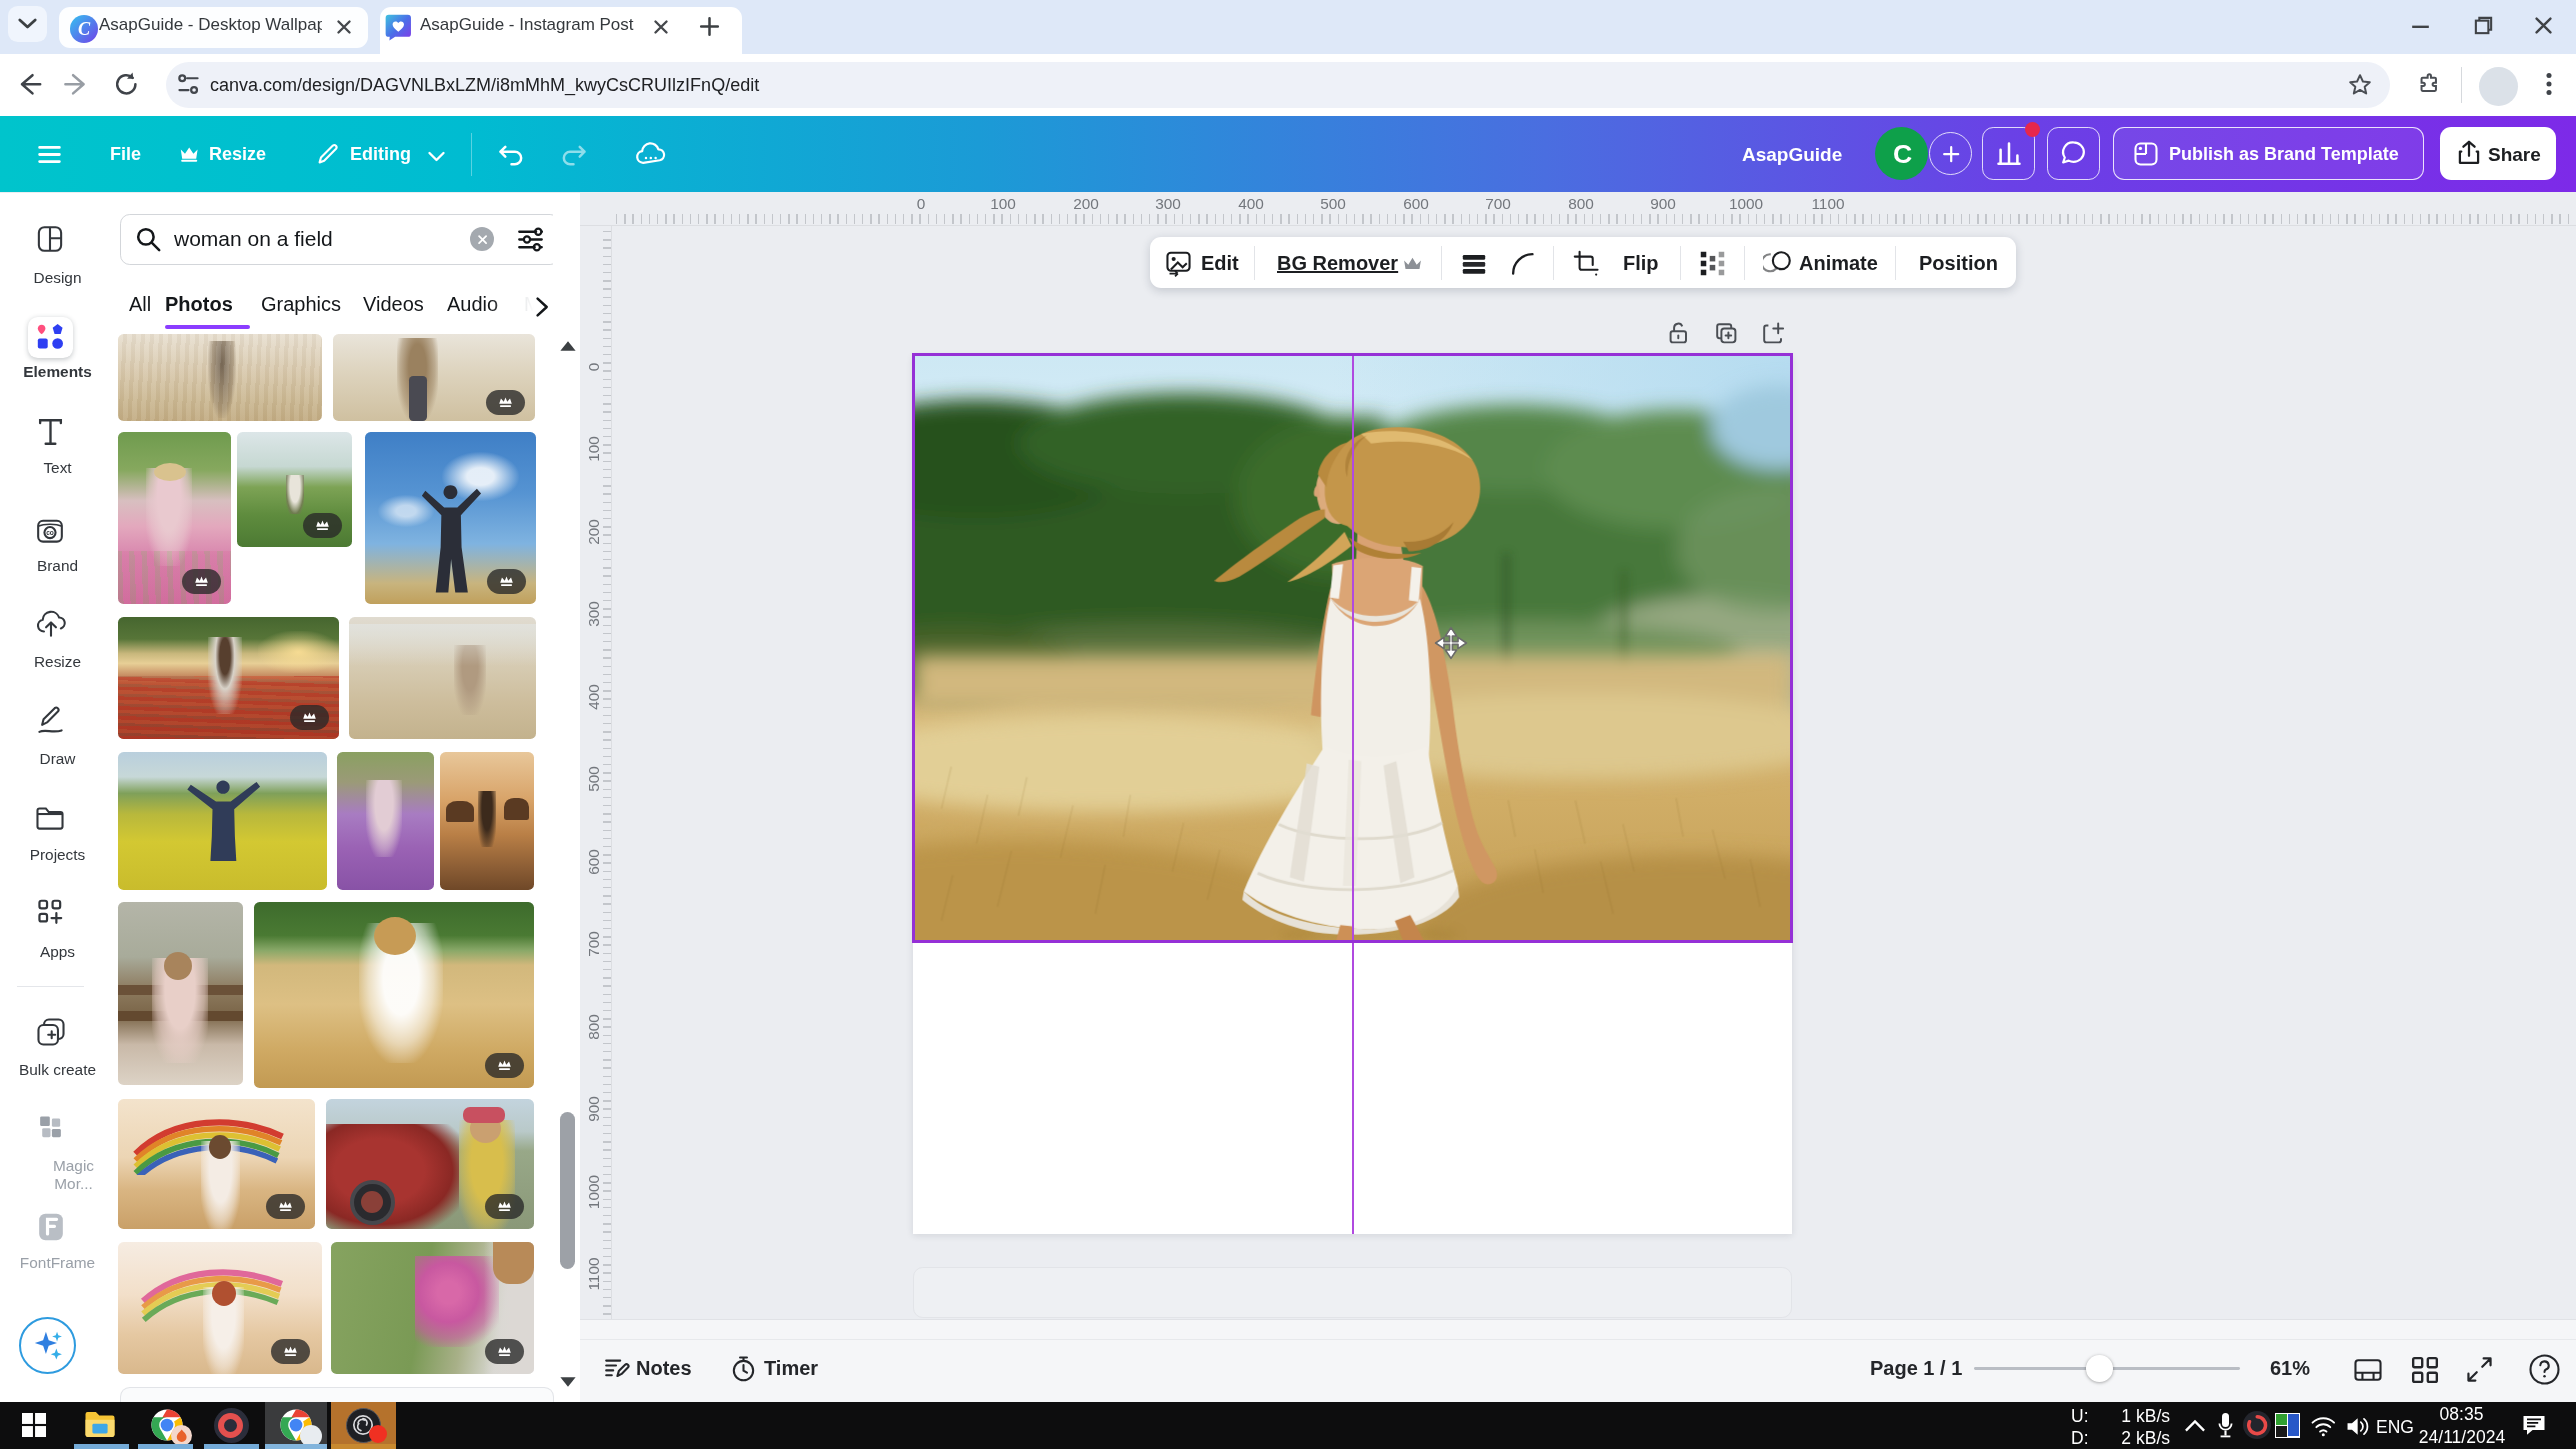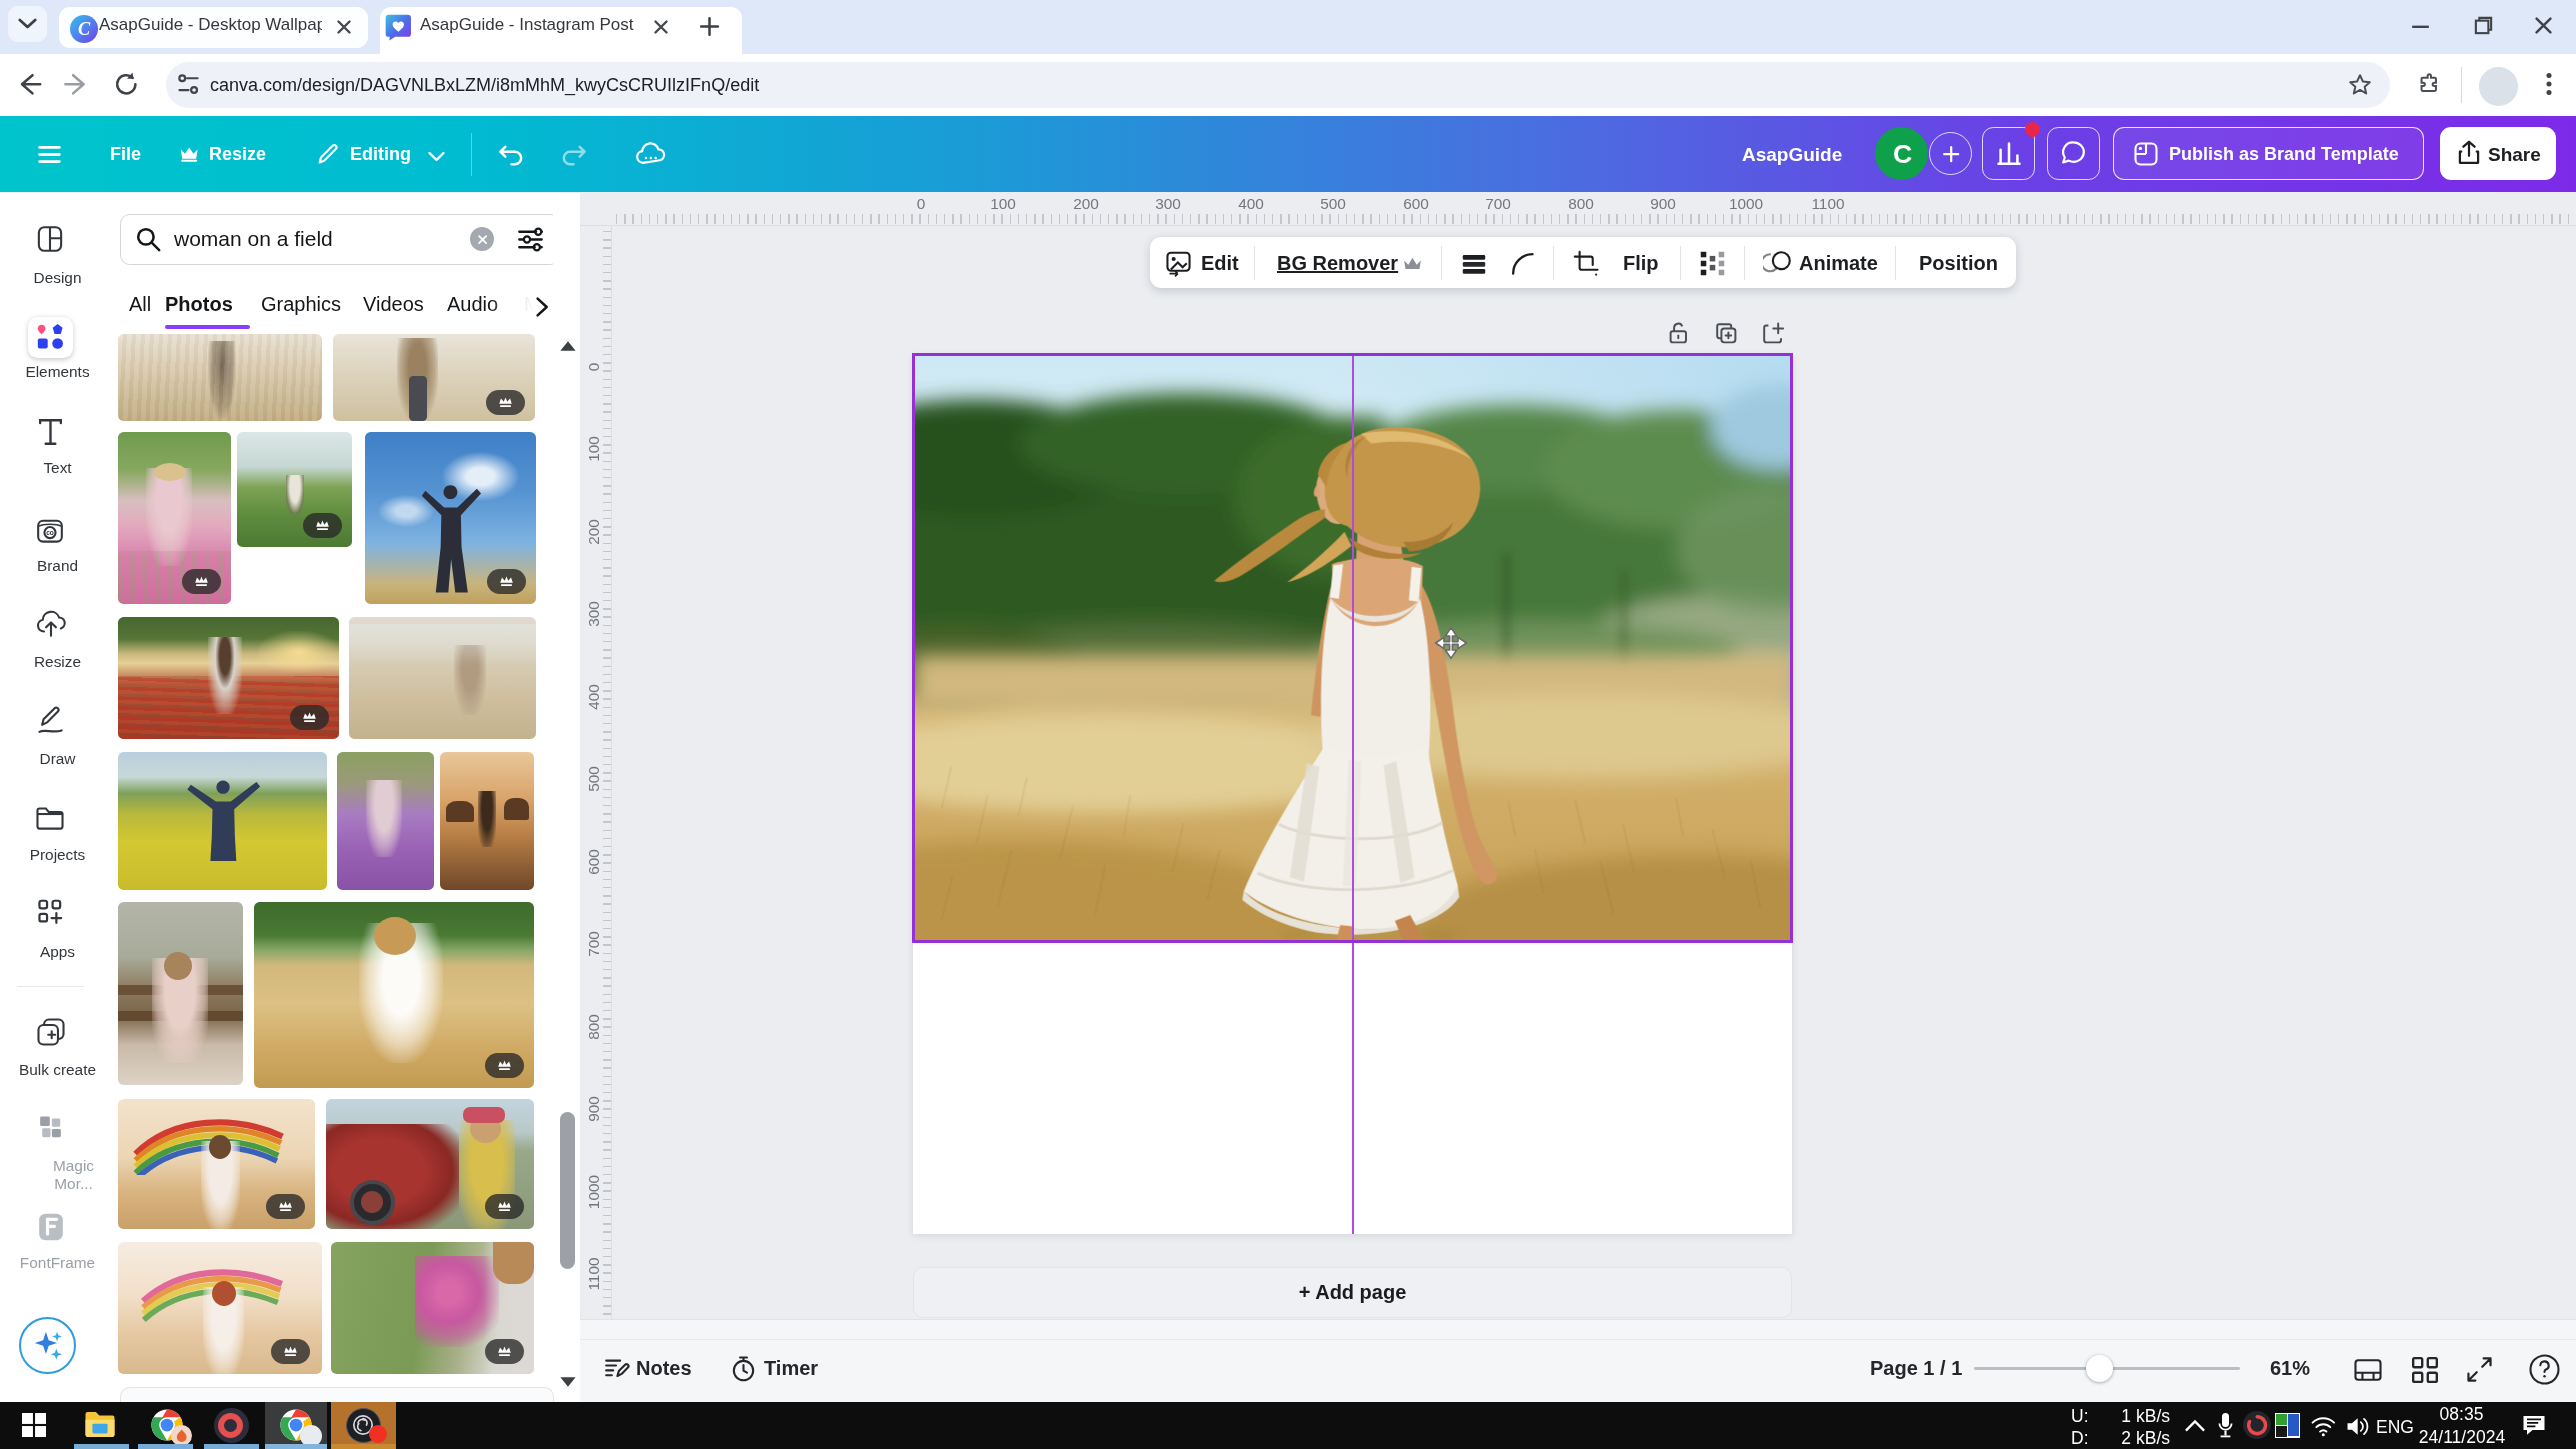--- a/index.html
+++ b/index.html
@@ -220,21 +220,21 @@
     </svg>
   <div class="abs railitem raillabel" style="top:269px;">Design</div>
 
   <div class="abs" style="left:28px;top:317px;width:45px;height:41px;background:#fff;border-radius:9.8px;box-shadow:0 1.4px 5.6px rgba(40,50,60,.25);"></div>
   <svg class="abs" style="left:34px;top:321px;" width="32" height="32" viewBox="0 0 42 42">
     <path d="M10 5 c-2.8 0 -5 2.2 -5 5 c0 3.6 5 7.5 5 7.5 s5 -3.9 5 -7.5 c0 -2.8 -2.2 -5 -5 -5 Z" fill="#ff4f7e"></path>
     <path d="M31 4 l6.5 5 l-2.5 8 h-8 l-2.5 -8 Z" fill="#2e3ff2"></path>
     <rect x="5" y="23" width="13" height="13" rx="2.5" fill="#2e3ff2"></rect>
     <circle cx="31" cy="29.5" r="7" fill="#2e3ff2"></circle>
   </svg>
-  <div class="abs railitem raillabel" style="top:363px;">Elements</div>
+  <div class="abs railitem raillabel" style="top:363px;font-weight:bold;">Elements</div>
 
   <svg class="abs" style="left:36px;top:416px;" width="29" height="32" viewBox="0 0 42 46" fill="none" stroke="#33373c" stroke-width="3.4" stroke-linecap="round">
       <path d="M6 10 V6 H36 V10 M21 6 V40 M14 40 H28"></path>
     </svg>
   <div class="abs railitem raillabel" style="top:459px;">Text</div>
 
   <svg class="abs" style="left:34px;top:515px;" width="32" height="31" viewBox="0 0 46 44" fill="none" stroke="#33373c" stroke-width="3">
       <rect x="6" y="8" width="34" height="30" rx="7"></rect>
       <path d="M6 16 C14 12 32 12 40 16" stroke-width="2.4"></path>
       <circle cx="23" cy="25" r="8"></circle>
@@ -712,21 +712,20 @@
   <div class="abs" style="left:1895px;top:246px;width:1.4px;height:34px;background:#e2e4e8;"></div>
   <div class="abs" style="left:1919px;top:252px;font-size:20px;font-weight:600;color:#1c1e21;">Position</div>
 
   <svg class="abs" style="left:1430px;top:622px;" width="42" height="42" viewBox="0 0 60 60">
       <g stroke="#fff" stroke-width="2" fill="#fff">
         <path d="M30 8 L38 20 H32 V28 H40 V22 L52 30 L40 38 V32 H32 V40 H38 L30 52 L22 40 H28 V32 H20 V38 L8 30 L20 22 V28 H28 V20 H22 Z" fill="#fff" stroke="#6b6b6b" stroke-width="2.4" stroke-linejoin="round"></path>
       </g>
     </svg>
 
   <div class="abs" style="left:913px;top:1267px;width:879px;height:51px;background:#eef0f3;border:1.4px solid #e2e4e8;border-radius:9.8px;"></div>
-  <div class="abs" style="left:913px;top:1281px;width:879px;text-align:center;font-size:20px;font-weight:600;color:#191b1e;">+ Add page</div>
   <div id="statusbar" class="abs"></div>
   <div class="abs" style="left:580px;top:1339px;width:1996px;height:0.7px;background:#e7e9ec;"></div>
 
   <svg class="abs" style="left:602px;top:1355px;" width="28" height="28" viewBox="0 0 40 40" fill="none" stroke="#24262a" stroke-width="3" stroke-linecap="round">
       <path d="M6 8 H26 M6 15 H20 M6 22 H16 M6 29 H14"></path>
       <path d="M22 30 L24 23 L33 14 A2.8 2.8 0 0 1 37 18 L28 27 L22 30 Z" stroke-linejoin="round"></path>
     </svg>
   <div class="abs" style="left:636px;top:1357px;font-size:20px;font-weight:600;color:#24262a;">Notes</div>
   <svg class="abs" style="left:729px;top:1354px;" width="29" height="29" viewBox="0 0 42 42" fill="none" stroke="#24262a" stroke-width="3">
       <circle cx="21" cy="24" r="14"></circle>

